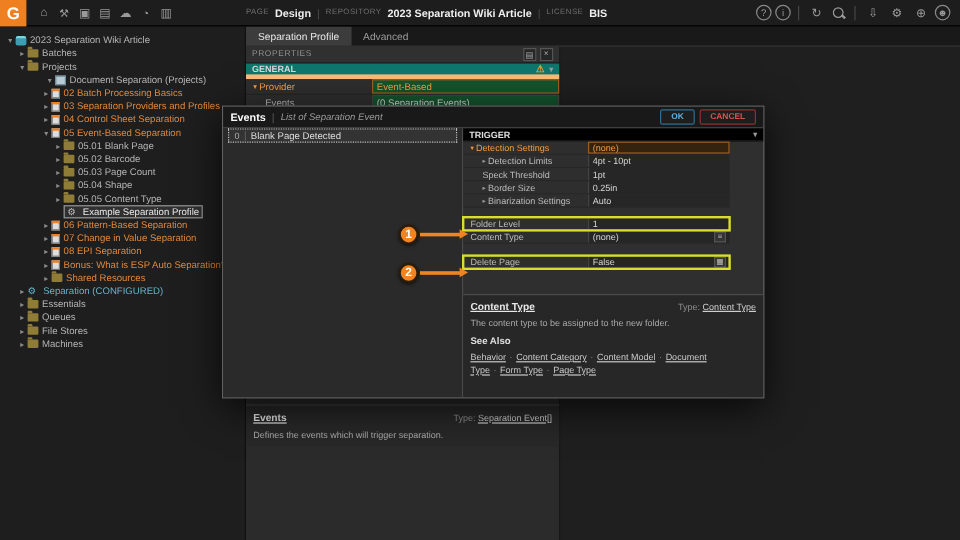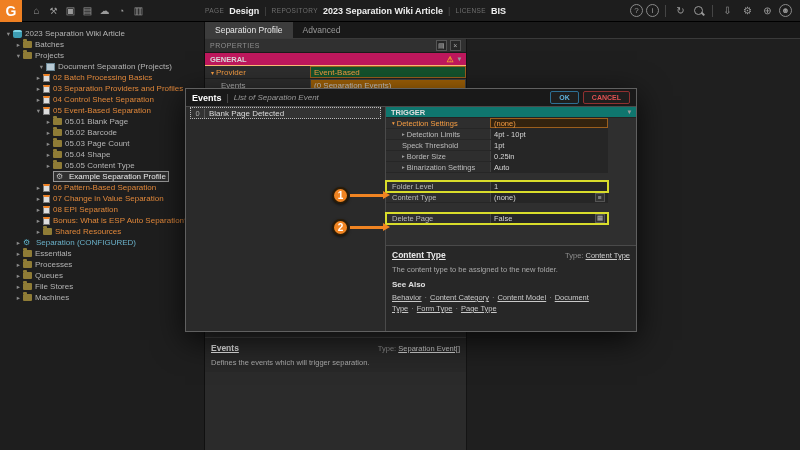--- a/index.html
+++ b/index.html
@@ -69,34 +69,34 @@
   .tab { padding:0 10px; font-size:8.5px; color:#9a9a9a; display:flex; align-items:center; }
   .tab.active { background:#3c3c3c; color:#e8e8e8; }
   .props-pane { position:absolute; left:0; top:17px; width:262px; bottom:0; background:#2b2b2b;
                 border-right:1px solid #141414; }
   .pane-hd { height:14px; background:#303030; display:flex; align-items:center; padding:0 5px;
              font-size:7px; letter-spacing:.5px; color:#8f8f8f; border-bottom:1px solid #1b1b1b; }
   .ph-icons { margin-left:auto; display:flex; gap:3px; }
   .sqic { width:11px; height:11px; border:1px solid #555; background:#262626; color:#aaa;
           font-size:7px; display:flex; align-items:center; justify-content:center; }
   .i-save::before{content:"▤";} .i-close::before{content:"×";}
-  .sect-hd { height:13px; background:#be185d; display:flex; align-items:center; padding:0 5px;
-             font-size:7.5px; font-weight:bold; color:#d8d8d8; border-bottom:1px solid #fdba74; }
+  .sect-hd { height:13px; background:#0f766e; display:flex; align-items:center; padding:0 5px;
+             font-size:7.5px; font-weight:bold; color:#d8d8d8; border-bottom:4px solid #fdba74; }
   .sh-icons { margin-left:auto; display:flex; gap:4px; align-items:center; }
   .warn { color:#f0a030; font-size:8px; }
   .warn::before{content:"⚠";}
   .chev { color:#9a9a9a; font-size:6.5px; }
   .chev::before{content:"▾";}
   .prow { display:flex; height:13px; border-bottom:1px solid #222; font-size:8px; }
   .pl { width:105px; background:#2e2e2e; color:#b8b8b8; display:flex; align-items:center;
         padding-left:6px; gap:2px; }
   .pl.ind { padding-left:16px; }
   .pexp { font-size:6px; color:#9a9a9a; } .pexp::before{content:"▾";}
   .pl.orange, .pl.orange span { color:#f59c42; }
-  .pv { flex:1; background:#a16207; border:1px solid #434343; display:flex; align-items:center;
+  .pv { flex:1; background:#14532d; border:1px solid #434343; display:flex; align-items:center;
         padding:0 3px; color:#d0d0d0; }
   .pv.ob { color:#f59c42; border-color:#9c5f1d; background:#14532d; }
 
   .help-main { position:absolute; left:0; right:0; top:298px; border-top:1px solid #454545;
                background:#282828; padding:5px 6px; font-size:7.5px; color:#a8a8a8; }
   .hm-row { display:flex; align-items:baseline; }
   .h-title { font-weight:bold; text-decoration:underline; color:#e8e8e8; font-size:8.5px; }
   .h-type { margin-left:auto; color:#8f8f8f; font-size:7.5px; }
   .h-typeval { color:#cfcfcf; text-decoration:underline; }
   .h-desc { margin-top:5px; color:#a8a8a8; }
@@ -127,21 +127,21 @@
   .i-add::before{content:"+"; color:#9ad17f; font-size:8px;}
   .i-rem::before{content:"−"; color:#d96a5f; font-size:8px;}
   .i-x::before{content:"×"; color:#bbb; font-size:8px;}
   .list-row { height:12px; display:flex; align-items:center; margin:0 4px; border:1px dotted #bbb;
               background:#333; font-size:8px; color:#ddd; }
   .list-row .idx { width:14px; flex:none; text-align:center; color:#aaa;
                    border-right:1px solid #555; font-size:7.5px; }
   .list-row .lbl { padding-left:4px; }
 
   .mright { flex:1; display:flex; flex-direction:column; min-height:0; }
-  .msect { height:11px; background:#0f766e; display:flex; align-items:center; padding:0 5px;
+  .msect { height:11px; background:#000000; display:flex; align-items:center; padding:0 5px;
            font-size:7.5px; font-weight:bold; color:#e0e0e0; border-bottom:1px solid #242424;
            flex:none; }
   .msect .chev { margin-left:auto; }
   .mrow { display:flex; height:11px; font-size:7.5px; border-bottom:1px solid #262626;
           margin-right:28px; flex:none; position:relative; }
   .ml { width:104px; flex:none; background:#2e2e2e; color:#bcbcbc; display:flex;
         align-items:center; gap:2px; padding-left:6px; }
   .ml.i2 { padding-left:16px; }
   .mexp { font-size:5.5px; color:#9a9a9a; } .mexp::before{content:"▸";}
   .mexp.d::before{content:"▾";}
@@ -319,25 +319,20 @@
         <span class="tl">Separation (CONFIGURED)</span>
       </div>
     <div class="ti l1">
         <span class="tw c"></span>
         <span class="fic fold"></span>
         <span class="tl">Essentials</span>
       </div>
     <div class="ti l1">
         <span class="tw c"></span>
         <span class="fic fold"></span>
-        <span class="tl">Processes</span>
-      </div>
-    <div class="ti l1">
-        <span class="tw c"></span>
-        <span class="fic fold"></span>
         <span class="tl">Queues</span>
       </div>
     <div class="ti l1">
         <span class="tw c"></span>
         <span class="fic fold"></span>
         <span class="tl">File Stores</span>
       </div>
     <div class="ti l1">
         <span class="tw c"></span>
         <span class="fic fold"></span>

